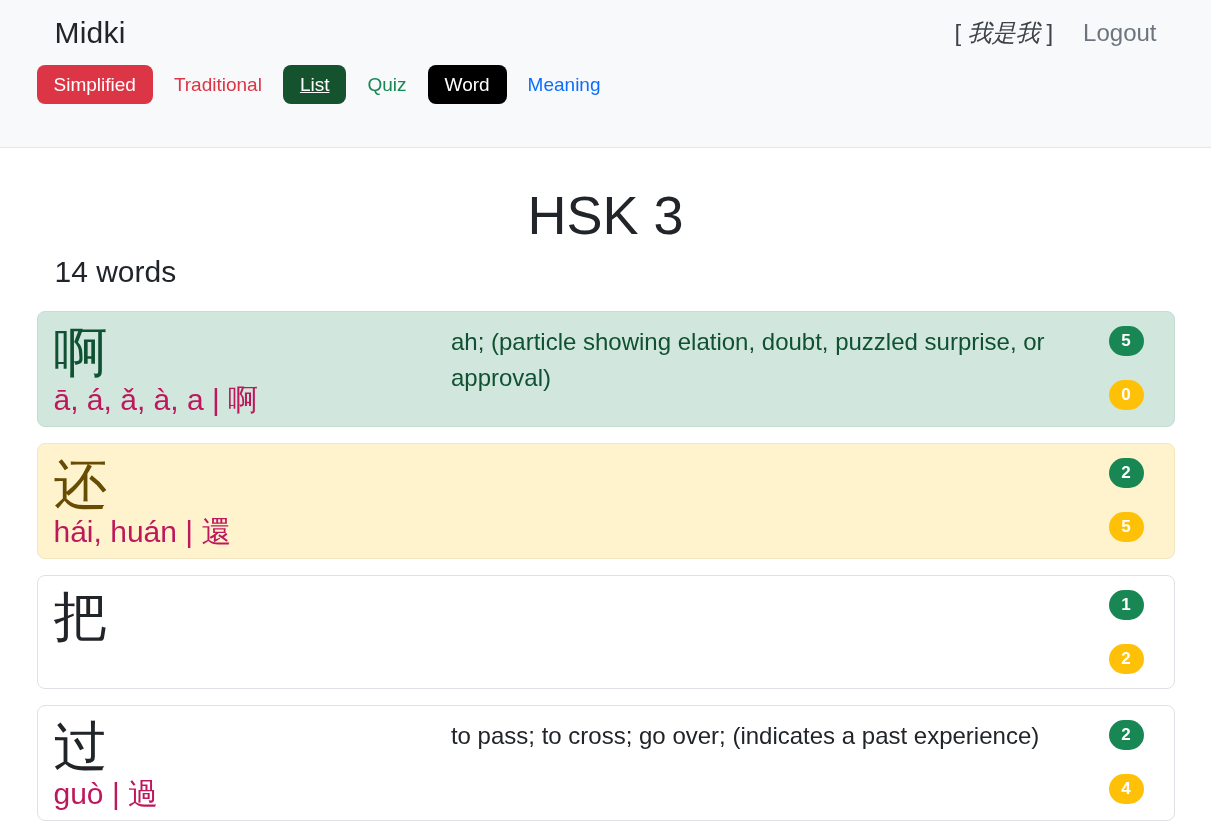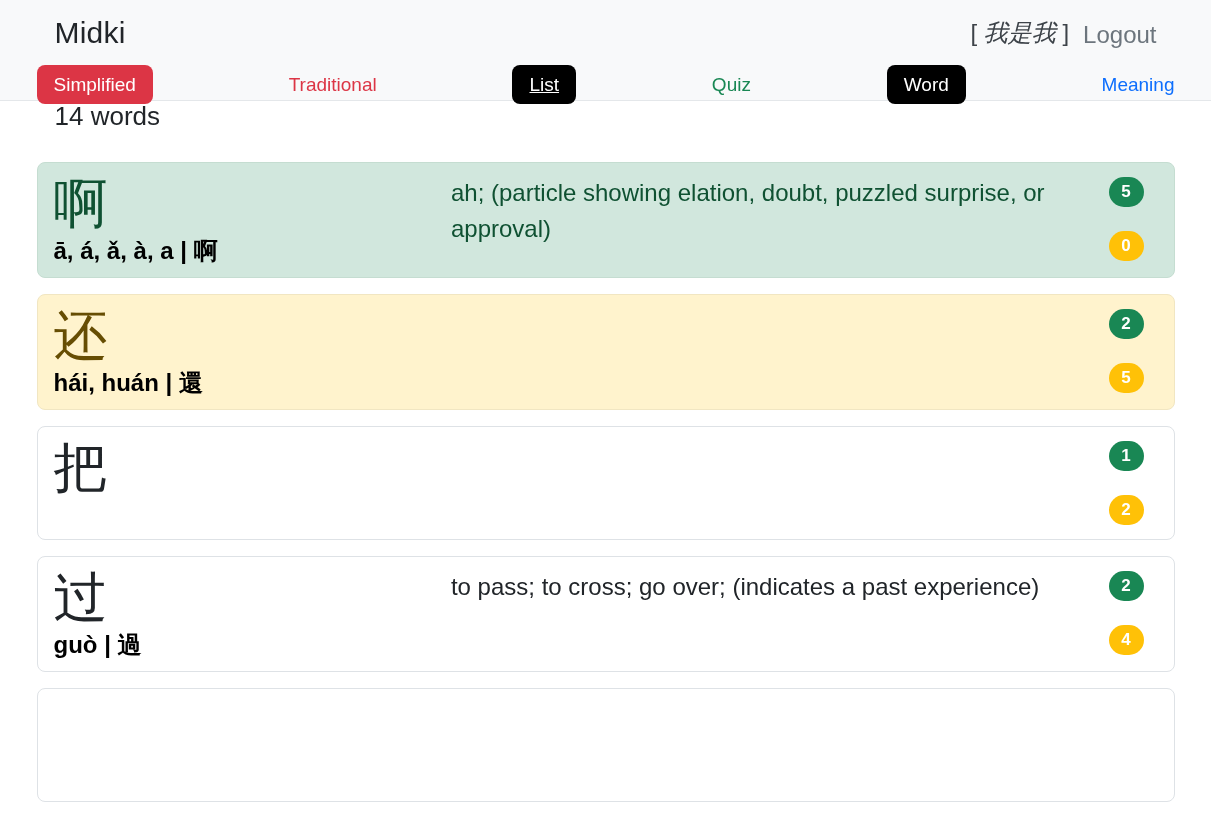--- a/index.html
+++ b/index.html
@@ -8,21 +8,21 @@
     overflow: hidden;
     background: #ffffff;
     font-family: "Liberation Sans", sans-serif;
     color: #212529;
   }
 
   
   .app-header {
     background: #f8f9fa;
     border-bottom: 1px solid #e4e7ea;
-    height: 101px;
+    height: 148px;
     padding-top: 16px;
   }
   .container {
     width: 1138px;
     margin: 0 auto;
   }
   .header-row1 {
     display: flex;
     justify-content: space-between;
     align-items: center;
@@ -30,47 +30,47 @@
   }
   .brand {
     font-size: 30px;
     font-weight: 500;
     color: #212529;
     letter-spacing: 0.2px;
     cursor: pointer;
   }
   .user-area {
     display: flex;
-    align-items: flex-end;
+    align-items: center;
     gap: 14px;
     font-size: 24px;
   }
   .user-display { color: #3d4349; cursor: pointer; }
   .user-display .uname { font-style: italic; }
-  .logout-link { color: #6c757d; cursor: pointer; text-decoration: none; }
+  .logout-link { color: #6c757d; cursor: pointer; text-decoration: none; margin-left: 16px; }
 
   .header-row2 {
     margin-top: 15px;
     display: flex;
-    justify-content: space-between;
+    justify-content: flex-start;
     align-items: center;
     gap: 21px;
   }
   .nav-btn {
     display: inline-block;
     font-size: 19px;
     line-height: 1;
     padding: 10px 17px;
     border-radius: 8px;
     color: #fff;
     border: none;
     cursor: pointer;
   }
   .nav-btn.danger  { background: #dc3545; }
-  .nav-btn.success { background: #000000; text-decoration: underline; }
+  .nav-btn.success { background: #14532d; text-decoration: underline; }
   .nav-btn.primary { background: #000000; }
   .nav-link {
     font-size: 19px;
     text-decoration: none;
     cursor: pointer;
   }
   .nav-link.danger  { color: #dc3545; }
   .nav-link.success { color: #198754; }
   .nav-link.primary { color: #0d6efd; }
 
@@ -78,24 +78,24 @@
   .page-title {
     margin-top: 36px;
     text-align: center;
     font-size: 54px;
     font-weight: 400;
     line-height: 62px;
     color: #212529;
     margin-bottom: 10px;
   }
   .word-count {
-    font-size: 26px;
+    font-size: 30px;
     line-height: 31px;
     padding-left: 18px;
-    margin-bottom: 30px;
+    margin-bottom: 24px;
     color: #212529;
   }
 
   
   .word-card {
     display: flex;
     align-items: flex-start;
     min-height: 114px;
     border-radius: 8px;
     padding: 12px 16px;
@@ -114,24 +114,23 @@
   }
   .word-card.default .word-hanzi,
   .word-card.default .word-meaning { color: #212529; }
   .word-card.success .word-hanzi,
   .word-card.success .word-meaning { color: #0f5132; }
   .word-card.warning .word-hanzi,
   .word-card.warning .word-meaning { color: #664d03; }
 
   .word-pinyin {
     margin-top: 4px;
-    font-size: 24px;
+    font-size: 30px;
     line-height: 29px;
-    color: #000000;
-    font-weight: bold;
+    color: #be185d;
   }
   .word-meaning {
     flex: 1 1 auto;
     font-size: 24px;
     line-height: 36px;
     padding-right: 28px;
   }
   .badge-col {
     margin-left: auto;
     display: flex;
@@ -173,20 +172,21 @@
       <a class="nav-link danger">Traditional</a>
       <button class="nav-btn success">List</button>
       <a class="nav-link success">Quiz</a>
       <button class="nav-btn primary">Word</button>
       <a class="nav-link primary">Meaning</a>
     </nav>
   </div>
 </header>
 
 <main class="container">
+  <h1 class="page-title">HSK 3</h1>
   <div class="word-count">14 words</div>
 
   <div class="word-list">
 
     <div class="word-card success">
       <div class="word-left">
         <div class="word-hanzi">啊</div>
         <div class="word-pinyin">ā, á, ǎ, à, a | 啊</div>
       </div>
       <div class="word-meaning">ah; (particle showing elation, doubt, puzzled surprise, or approval)</div>

